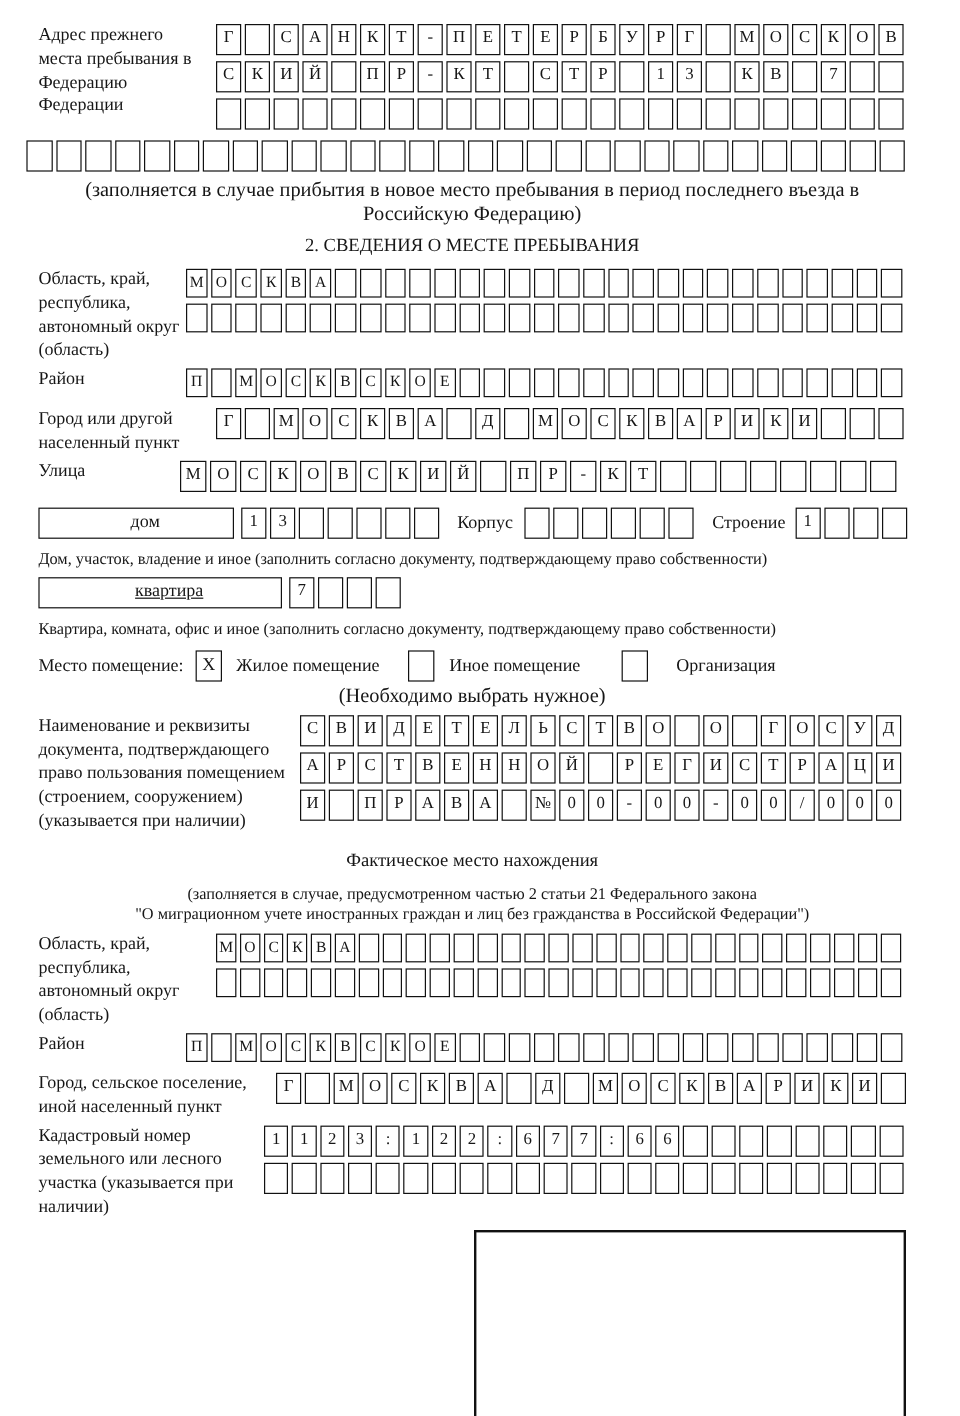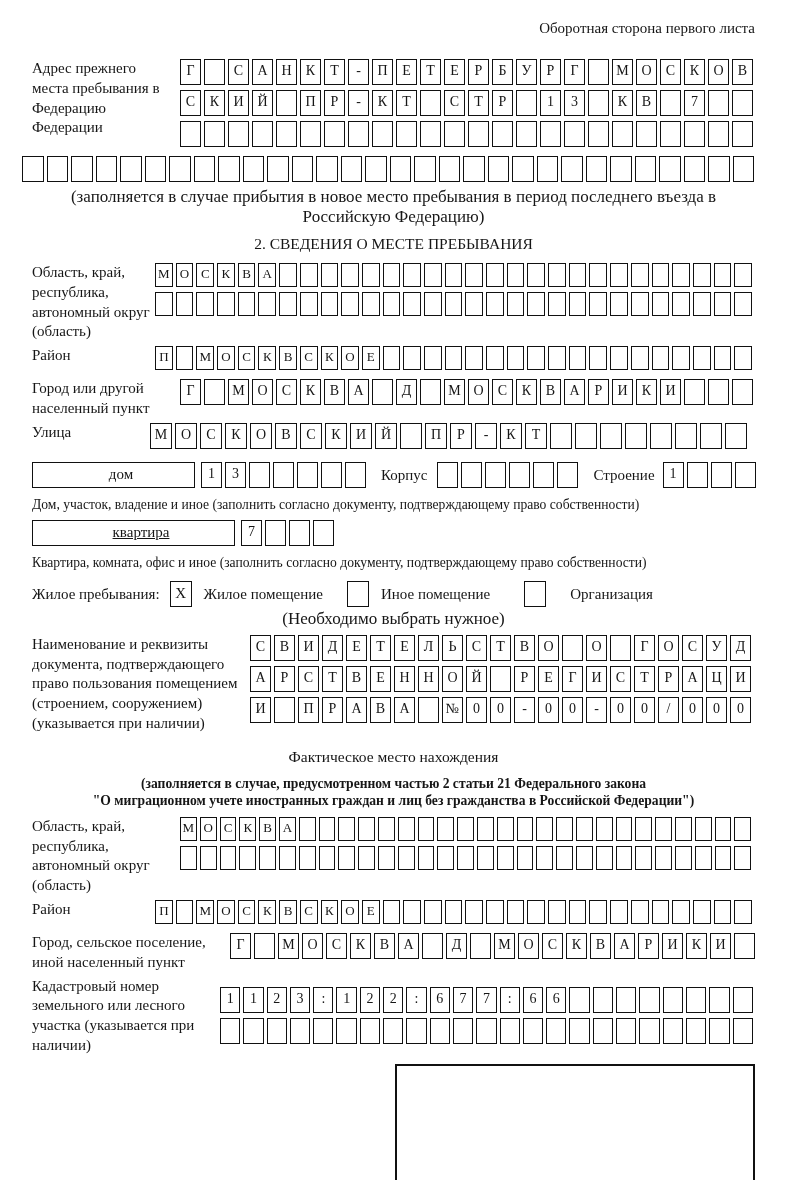--- a/index.html
+++ b/index.html
@@ -25,21 +25,21 @@
   .g30 .cell{width:21.5px;height:26px;margin-right:3px;}
   .g29 .cell{width:17.7px;height:24px;margin-right:3px;font-size:13px;line-height:20px;}
   .g29f .cell{width:16.8px;height:24px;margin-right:3px;font-size:13px;line-height:20px;}
   .g21 .cell{width:21px;height:26px;margin-right:3px;font-size:14px;line-height:22px;}
   .g22 .cell{width:21px;height:26px;margin-right:3px;font-size:14px;line-height:22px;}
   .g23 .cell{width:20.3px;height:26px;margin-right:3px;font-size:14px;line-height:22px;}
   .gdom .cell{width:21px;height:26px;margin-right:3px;font-size:14px;line-height:22px;}
   .caption{font-size:17px;text-align:center;margin:2px 0 6px;}
   .caption-left{font-size:13.6px;margin:0 0 7px;}
   .sec-title{font-size:15.5px;font-weight:normal;text-align:center;margin:8px 0 10px;}
-  .sub-title{font-size:13.6px;text-align:center;margin:1px 0;font-weight:bold;}
+  .sub-title{font-size:13.6px;text-align:center;margin:1px 0;}
   .field-box{
     box-sizing:border-box;border:1.8px solid #111;height:26px;
     text-align:center;font-size:15px;line-height:22px;flex-shrink:0;background:#fff;padding-left:15px;
   }
   .dom-box{width:163px;margin-right:6px;}
   .kv-box{width:203px;margin-right:6px;text-decoration:underline;}
   .inline-lbl{font-size:15px;line-height:26px;flex-shrink:0;}
   .cbox{
     display:inline-block;box-sizing:border-box;width:22px;height:26px;
     border:1.8px solid #111;text-align:center;font-size:15px;line-height:22px;
@@ -48,21 +48,20 @@
   .mesto-row{display:flex;align-items:flex-start;margin:10px 0 2px;}
   .mesto-row .inline-lbl{line-height:26px;}
   .stamp-box{width:360px;height:178px;border:2px solid #111;box-sizing:border-box;margin:8px 0 8px 363px;background:#fff;}
   .mt8{margin-top:8px;}
 </style>
 </head>
 <body>
 
 <div class="page">
 
-  <div class="top-note">Оборотная сторона первого листа</div>
 
   <div class="frow">
     <div class="flabel w148">Адрес прежнего места пребывания в Федерацию Федерации</div>
     <div class="gridcol">
       <div class="gridrow g24"><span class="cell">Г</span><span class="cell"></span><span class="cell">С</span><span class="cell">А</span><span class="cell">Н</span><span class="cell">К</span><span class="cell">Т</span><span class="cell">-</span><span class="cell">П</span><span class="cell">Е</span><span class="cell">Т</span><span class="cell">Е</span><span class="cell">Р</span><span class="cell">Б</span><span class="cell">У</span><span class="cell">Р</span><span class="cell">Г</span><span class="cell"></span><span class="cell">М</span><span class="cell">О</span><span class="cell">С</span><span class="cell">К</span><span class="cell">О</span><span class="cell">В</span></div>
       <div class="gridrow g24"><span class="cell">С</span><span class="cell">К</span><span class="cell">И</span><span class="cell">Й</span><span class="cell"></span><span class="cell">П</span><span class="cell">Р</span><span class="cell">-</span><span class="cell">К</span><span class="cell">Т</span><span class="cell"></span><span class="cell">С</span><span class="cell">Т</span><span class="cell">Р</span><span class="cell"></span><span class="cell">1</span><span class="cell">3</span><span class="cell"></span><span class="cell">К</span><span class="cell">В</span><span class="cell"></span><span class="cell">7</span><span class="cell"></span><span class="cell"></span></div>
       <div class="gridrow g24"><span class="cell"></span><span class="cell"></span><span class="cell"></span><span class="cell"></span><span class="cell"></span><span class="cell"></span><span class="cell"></span><span class="cell"></span><span class="cell"></span><span class="cell"></span><span class="cell"></span><span class="cell"></span><span class="cell"></span><span class="cell"></span><span class="cell"></span><span class="cell"></span><span class="cell"></span><span class="cell"></span><span class="cell"></span><span class="cell"></span><span class="cell"></span><span class="cell"></span><span class="cell"></span><span class="cell"></span></div>
     </div>
   </div>
   <div class="gridrow g30" style="margin-left:-10px;"><span class="cell"></span><span class="cell"></span><span class="cell"></span><span class="cell"></span><span class="cell"></span><span class="cell"></span><span class="cell"></span><span class="cell"></span><span class="cell"></span><span class="cell"></span><span class="cell"></span><span class="cell"></span><span class="cell"></span><span class="cell"></span><span class="cell"></span><span class="cell"></span><span class="cell"></span><span class="cell"></span><span class="cell"></span><span class="cell"></span><span class="cell"></span><span class="cell"></span><span class="cell"></span><span class="cell"></span><span class="cell"></span><span class="cell"></span><span class="cell"></span><span class="cell"></span><span class="cell"></span><span class="cell"></span></div>
@@ -103,21 +102,21 @@
   </div>
   <div class="caption-left">Дом, участок, владение и иное (заполнить согласно документу, подтверждающему право собственности)</div>
 
   <div class="frow">
     <div class="field-box kv-box">квартира</div>
     <div class="gridrow gdom"><span class="cell">7</span><span class="cell"></span><span class="cell"></span><span class="cell"></span></div>
   </div>
   <div class="caption-left">Квартира, комната, офис и иное (заполнить согласно документу, подтверждающему право собственности)</div>
 
   <div class="mesto-row">
-    <div class="inline-lbl">Жилое пребывания:</div>
+    <div class="inline-lbl">Место помещение:</div>
     <span class="cbox" style="margin-left:10px;">X</span>
     <div class="inline-lbl" style="margin-left:12px;">Жилое помещение</div>
     <span class="cbox" style="margin-left:24px;"></span>
     <div class="inline-lbl" style="margin-left:12px;">Иное помещение</div>
     <span class="cbox" style="margin-left:34px;"></span>
     <div class="inline-lbl" style="margin-left:24px;">Организация</div>
   </div>
   <div class="caption">(Необходимо выбрать нужное)</div>
 
   <div class="frow">
@@ -146,21 +145,21 @@
     <div class="gridrow g29"><span class="cell">П</span><span class="cell"></span><span class="cell">М</span><span class="cell">О</span><span class="cell">С</span><span class="cell">К</span><span class="cell">В</span><span class="cell">С</span><span class="cell">К</span><span class="cell">О</span><span class="cell">Е</span><span class="cell"></span><span class="cell"></span><span class="cell"></span><span class="cell"></span><span class="cell"></span><span class="cell"></span><span class="cell"></span><span class="cell"></span><span class="cell"></span><span class="cell"></span><span class="cell"></span><span class="cell"></span><span class="cell"></span><span class="cell"></span><span class="cell"></span><span class="cell"></span><span class="cell"></span><span class="cell"></span></div>
   </div>
 
   <div class="frow">
     <div class="flabel w198">Город, сельское поселение, иной населенный пункт</div>
     <div class="gridrow g22"><span class="cell">Г</span><span class="cell"></span><span class="cell">М</span><span class="cell">О</span><span class="cell">С</span><span class="cell">К</span><span class="cell">В</span><span class="cell">А</span><span class="cell"></span><span class="cell">Д</span><span class="cell"></span><span class="cell">М</span><span class="cell">О</span><span class="cell">С</span><span class="cell">К</span><span class="cell">В</span><span class="cell">А</span><span class="cell">Р</span><span class="cell">И</span><span class="cell">К</span><span class="cell">И</span><span class="cell"></span></div>
   </div>
 
   <div class="frow">
     <div class="flabel w188">Кадастровый номер земельного или лесного участка (указывается при наличии)</div>
-    <div class="gridcol" style="margin-top:10px;">
+    <div class="gridcol" style="">
       <div class="gridrow g23"><span class="cell">1</span><span class="cell">1</span><span class="cell">2</span><span class="cell">3</span><span class="cell">:</span><span class="cell">1</span><span class="cell">2</span><span class="cell">2</span><span class="cell">:</span><span class="cell">6</span><span class="cell">7</span><span class="cell">7</span><span class="cell">:</span><span class="cell">6</span><span class="cell">6</span><span class="cell"></span><span class="cell"></span><span class="cell"></span><span class="cell"></span><span class="cell"></span><span class="cell"></span><span class="cell"></span><span class="cell"></span></div>
       <div class="gridrow g23"><span class="cell"></span><span class="cell"></span><span class="cell"></span><span class="cell"></span><span class="cell"></span><span class="cell"></span><span class="cell"></span><span class="cell"></span><span class="cell"></span><span class="cell"></span><span class="cell"></span><span class="cell"></span><span class="cell"></span><span class="cell"></span><span class="cell"></span><span class="cell"></span><span class="cell"></span><span class="cell"></span><span class="cell"></span><span class="cell"></span><span class="cell"></span><span class="cell"></span><span class="cell"></span></div>
     </div>
   </div>
 
   <div class="stamp-box"></div>
 
 </div>
 
 </body></html>

